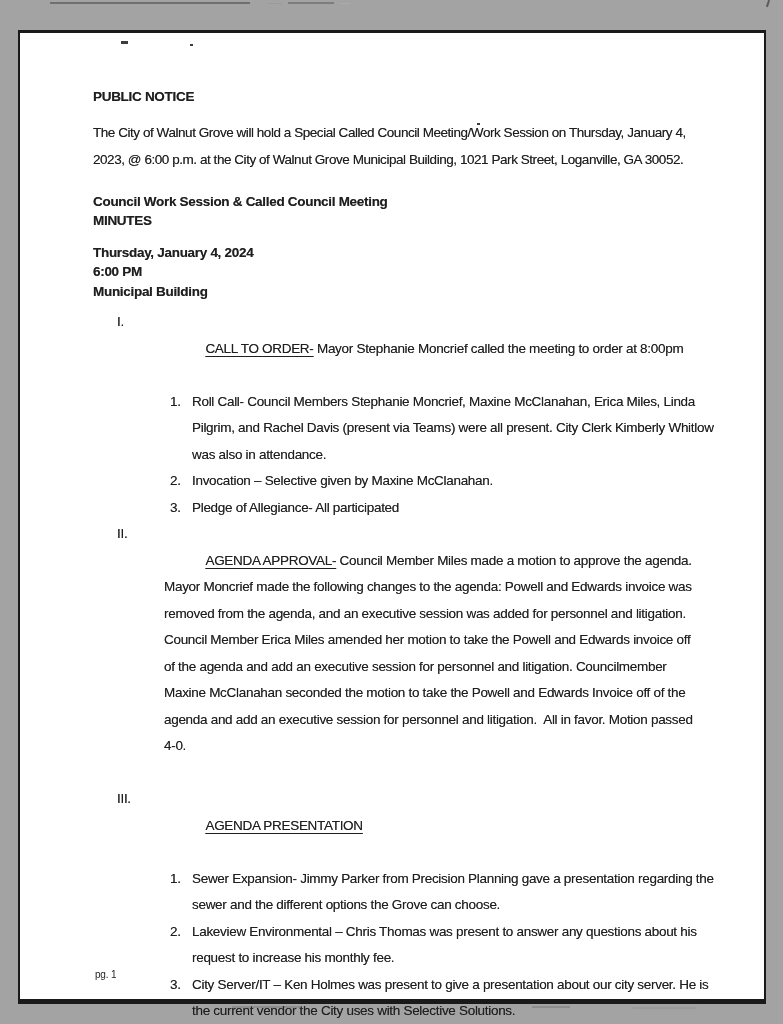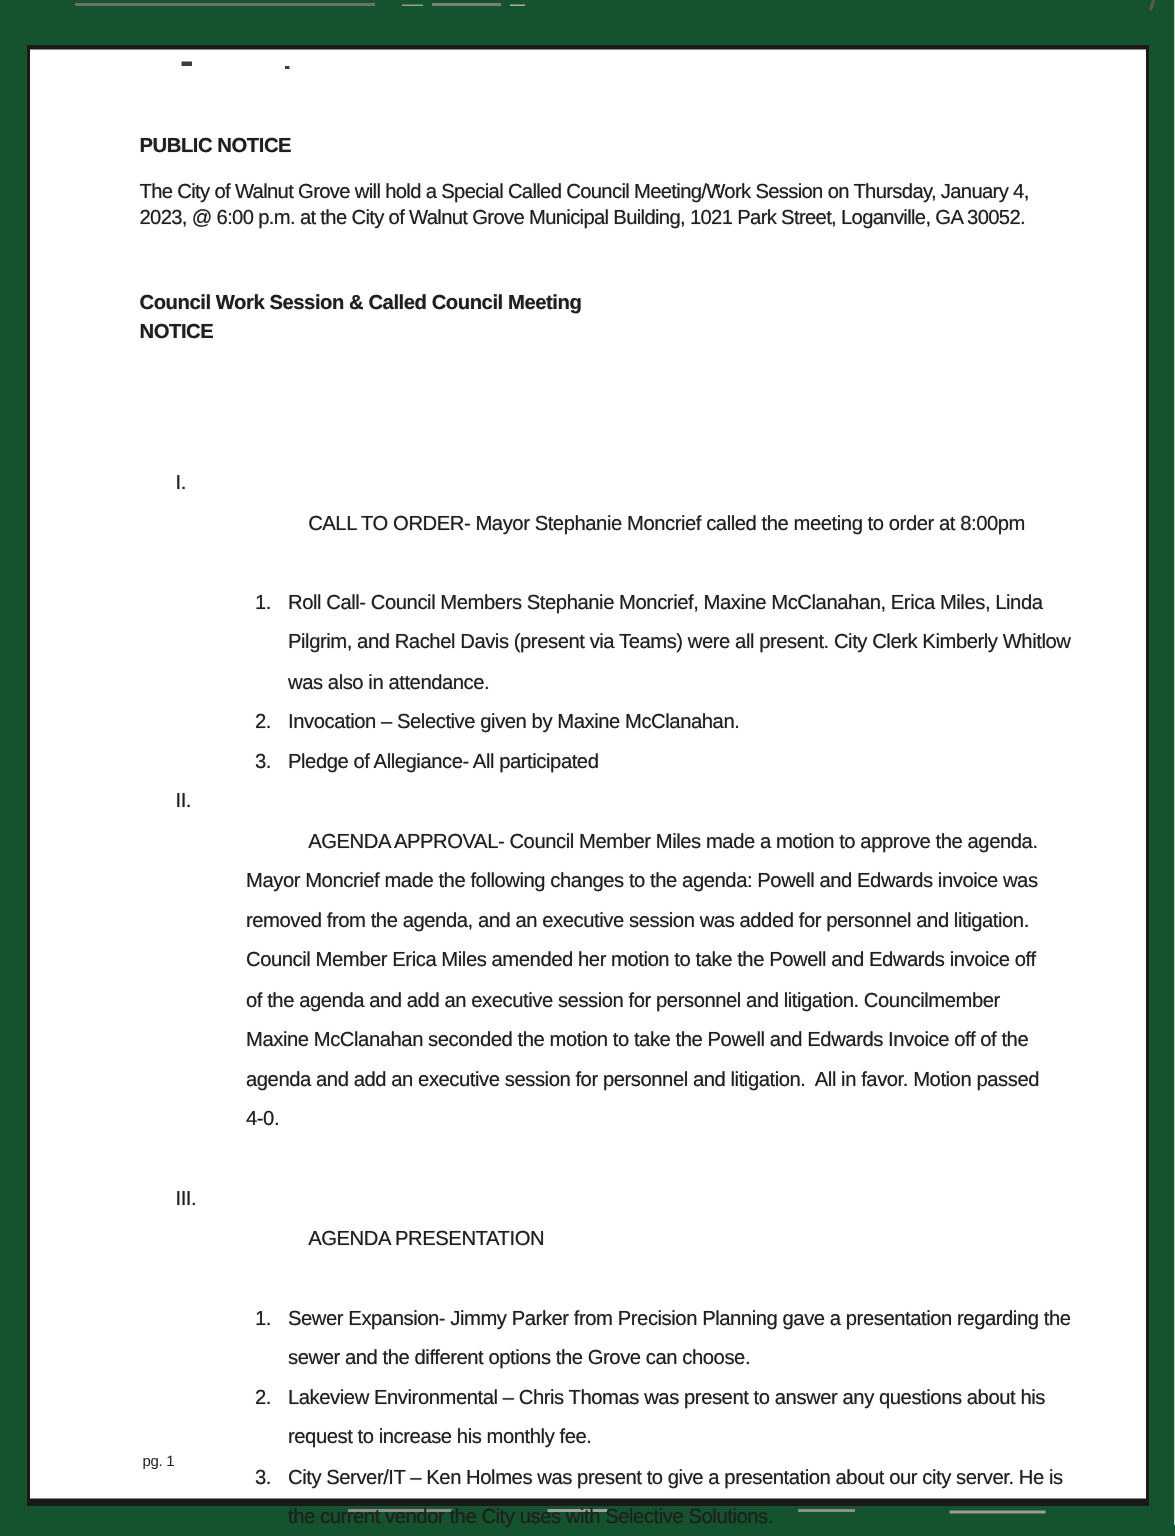--- a/index.html
+++ b/index.html
@@ -1,18 +1,18 @@
 <!DOCTYPE html>
 <html><head>
 <meta charset="utf-8">
 <style>
   * { margin:0; padding:0; box-sizing:border-box; }
   html,body { width:783px; height:1024px; background:#ffffff; overflow:hidden;
     font-family:"Liberation Sans", sans-serif; color:#1f1f1f; }
-  .stage { position:relative; width:783px; height:1024px; background:#14532d; }
+  .stage { position:relative; width:783px; height:1024px; background:#a3a3a3; }
 
   
   .scan-line { position:absolute; background:#6f6f6f; }
   .scan-line.l1 { left:50px; top:2px; width:200px; height:2px; }
   .scan-line.l2 { left:268px; top:3px; width:14px; height:1px; background:#9a9a9a; }
   .scan-line.l3 { left:288px; top:2px; width:46px; height:2px; background:#7d7d7d; }
   .scan-line.l4 { left:340px; top:3px; width:10px; height:1px; background:#ababab; }
   .scan-tick { position:absolute; left:767px; top:0; width:2px; height:7px; background:#5a5a5a; transform:rotate(18deg); }
   .under-dash { position:absolute; background:#8d8d8d; height:2px; }
   .under-dash.d1 { left:232px; top:1006px; width:70px; }
@@ -27,30 +27,30 @@
   .speck.s1 { left:101px; top:8px; width:7px; height:3px; }
   .speck.s2 { left:170px; top:11px; width:3px; height:2px; }
   .speck.s3 { left:457px; top:90px; width:3px; height:2px; }
 
   
   .content { position:absolute; left:73px; top:0; width:622px; height:100%;
     font-size:13.5px; letter-spacing:-0.3px;
     text-shadow:0 0 0.6px rgba(35,35,35,0.6); }
 
   .notice-label { position:absolute; top:56px; left:0; font-weight:700; font-size:13.5px; }
-  .intro { position:absolute; top:86px; left:0; width:622px; line-height:17px; letter-spacing:-0.45px; }
+  .intro { position:absolute; top:86px; left:0; width:622px; line-height:27px; letter-spacing:-0.45px; }
   .center-block { position:absolute; left:0; width:622px; padding-right:18px;
     font-weight:700; line-height:19.3px; }
   .title-block { top:159px; }
   .when-block { top:210px; }
 
   .sections { position:absolute; top:276px; left:0; width:622px; line-height:26.5px; }
   .sec-head { position:relative; margin-left:71px; padding-right:12px; white-space:pre-wrap; }
   .sec-num { position:absolute; left:-47px; top:0; }
-  .u { text-underline-offset:2.5px; text-decoration-thickness:1px; }
+  .u { text-decoration:underline; text-underline-offset:2.5px; text-decoration-thickness:1px; }
   .item { position:relative; margin-left:99px; width:528px; }
   .item-num { position:absolute; left:-22px; top:0; }
 
   .page-footer { position:absolute; left:75px; top:936px; font-size:10px; letter-spacing:-0.2px; }
 </style>
 </head>
 <body>
 
 <div class="stage">
 
@@ -70,23 +70,28 @@
     <div class="speck s3"></div>
 
     <div class="content">
 
       <div class="notice-label">PUBLIC NOTICE</div>
 
       <div class="intro">The City of Walnut Grove will hold a Special Called Council Meeting/Work Session on Thursday, January 4, 2023, @ 6:00 p.m. at the City of Walnut Grove Municipal Building, 1021 Park Street, Loganville, GA 30052.</div>
 
       <div class="center-block title-block">
         <div>Council Work Session &amp; Called Council Meeting</div>
-        <div>NOTICE</div>
+        <div>MINUTES</div>
       </div>
 
+      <div class="center-block when-block">
+        <div>Thursday, January 4, 2024</div>
+        <div>6:00 PM</div>
+        <div>Municipal Building</div>
+      </div>
 
       <div class="sections">
 
         <div class="sec">
           <div class="sec-head">
             <span class="sec-num">I.</span><span class="u">CALL TO ORDER-</span><span> Mayor Stephanie Moncrief called the meeting to order at 8:00pm</span>
           </div>
           <div class="item">
             <span class="item-num">1.</span><span>Roll Call- Council Members Stephanie Moncrief, Maxine McClanahan, Erica Miles, Linda Pilgrim, and Rachel Davis (present via Teams) were all present. City Clerk Kimberly Whitlow was also in attendance.</span>
           </div>

